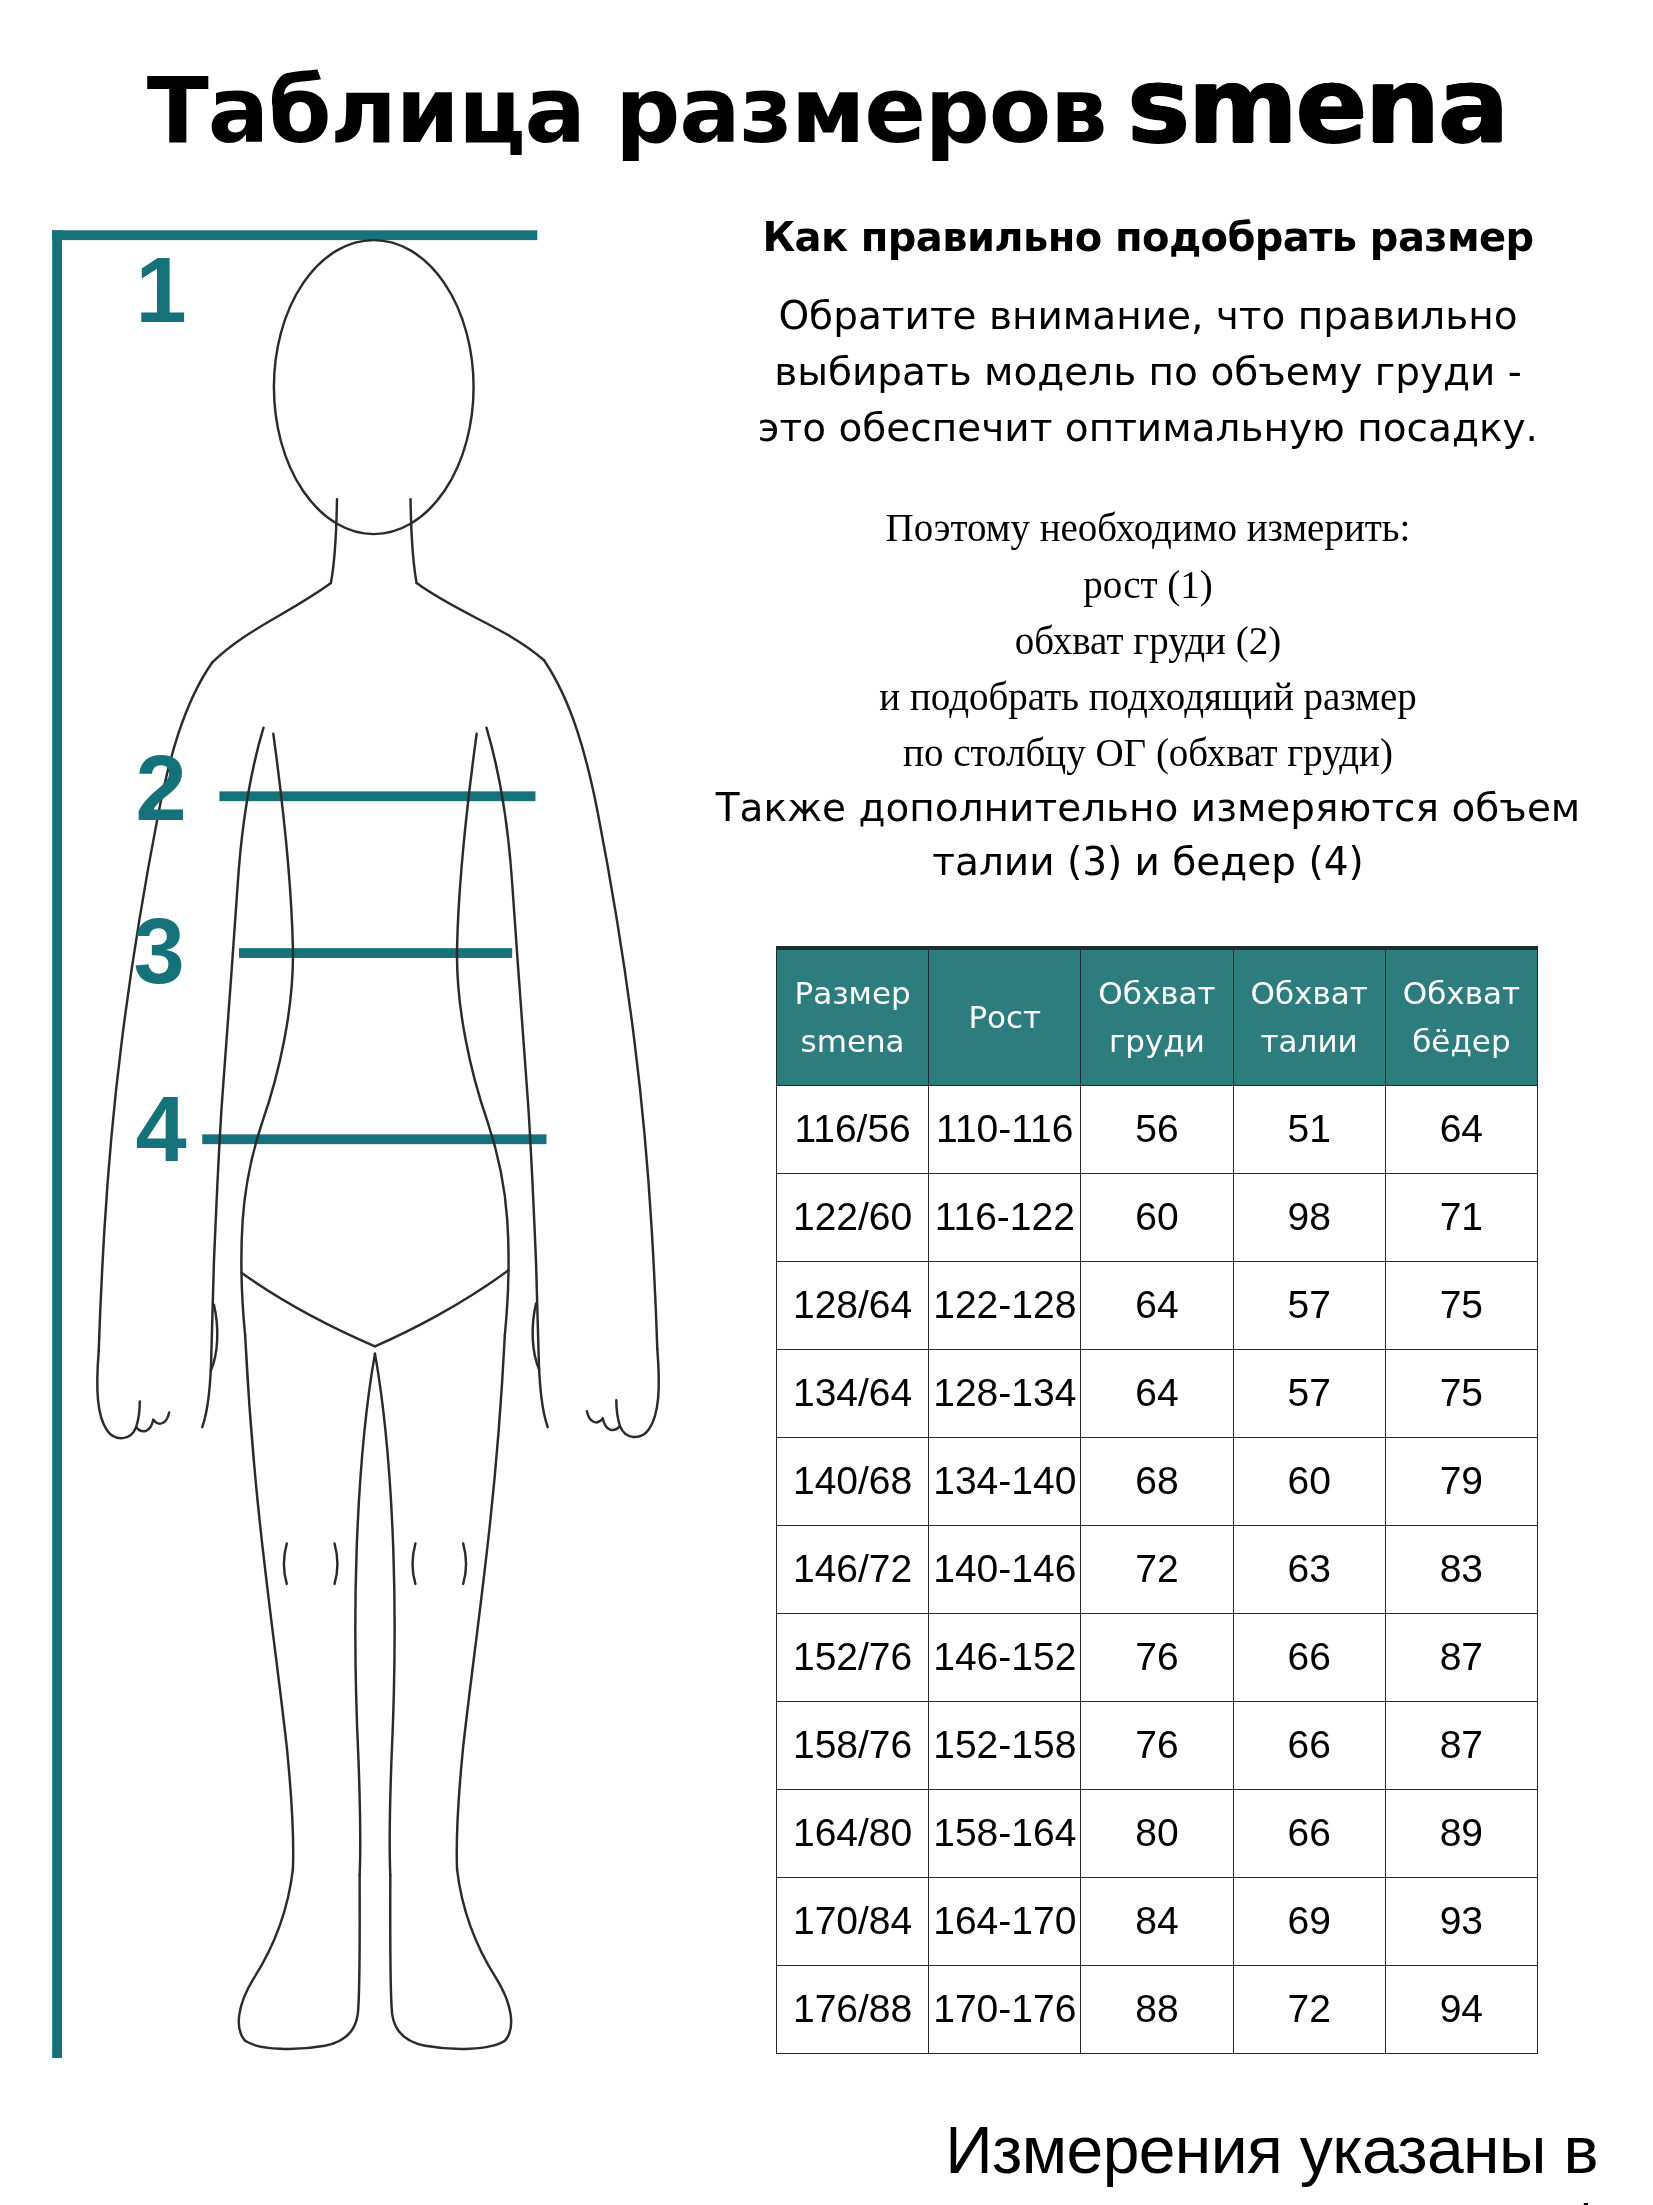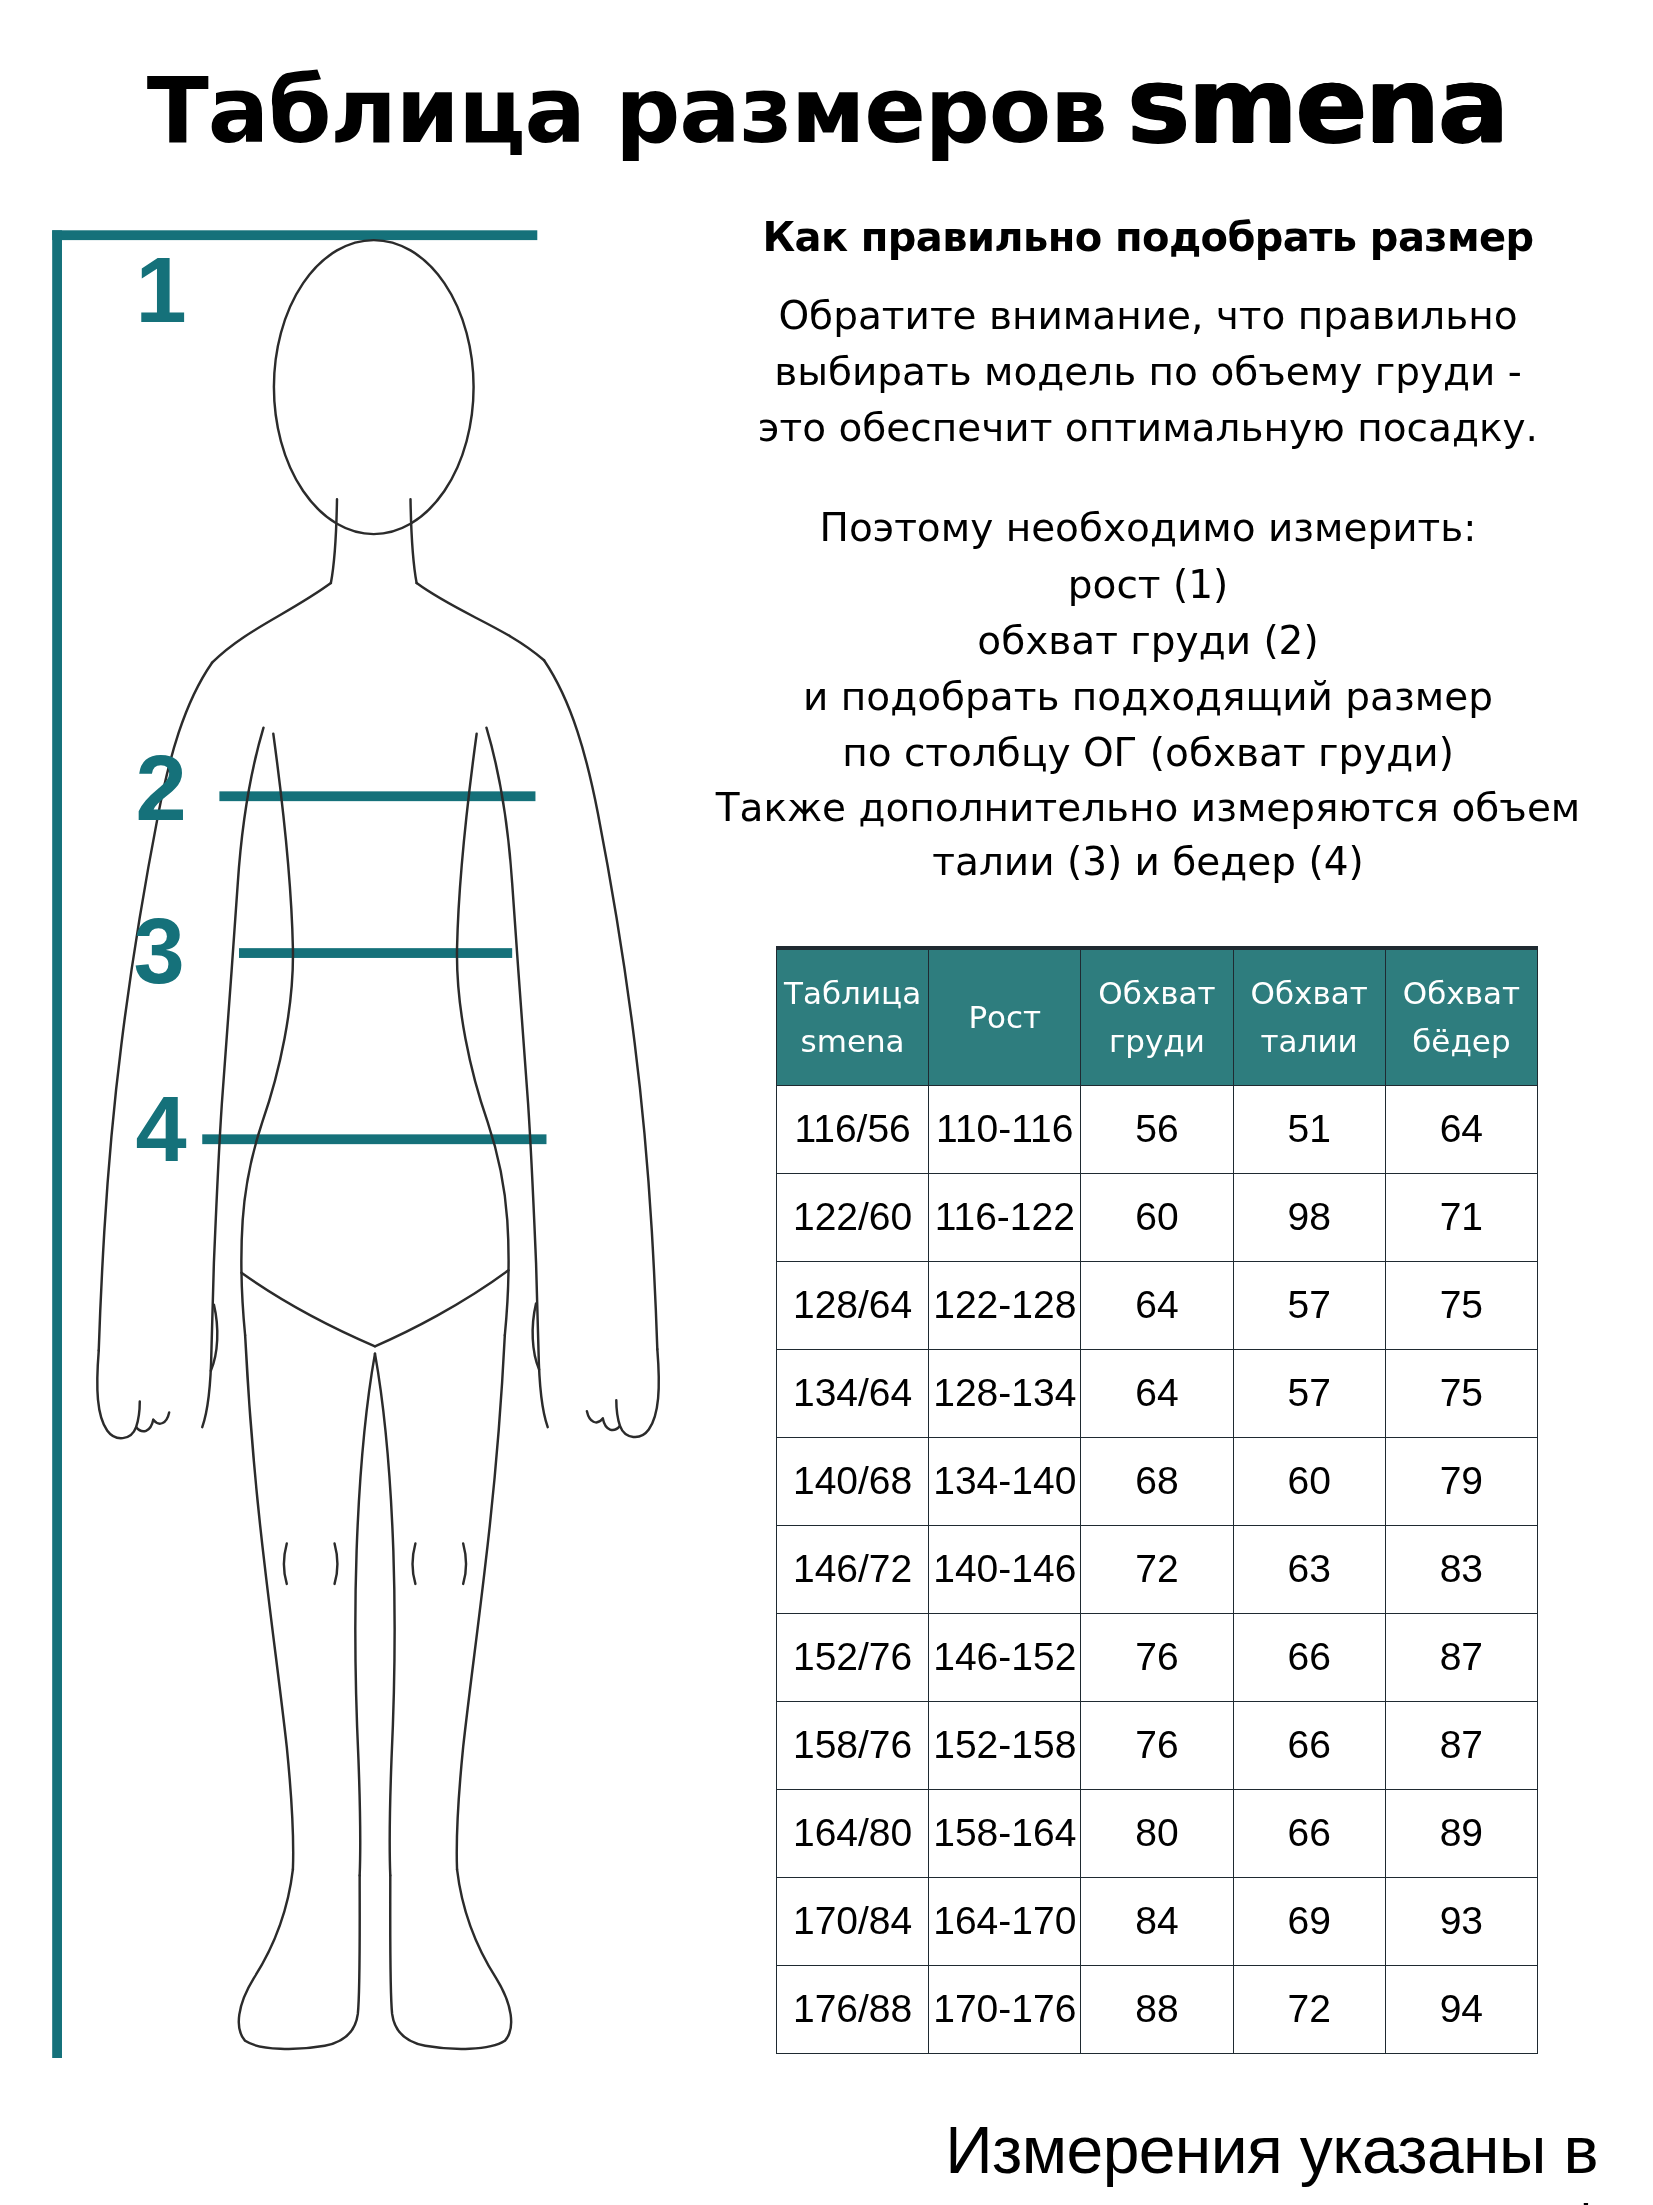--- a/index.html
+++ b/index.html
@@ -39,21 +39,21 @@
   #num3{left:113px;top:905px;}
   #num4{left:115px;top:1083px;}
 
   .guide{
     position:absolute;left:685px;top:214px;width:926px;text-align:center;
     font-family:"DejaVu Sans", sans-serif;
   }
   .guide h2{margin:0;font-size:40px;font-weight:bold;line-height:1.15;letter-spacing:-0.6px;}
   .guide p{white-space:pre-line;margin:0;font-size:39px;}
   .guide .p1{margin-top:28px;line-height:1.44;}
-  .guide .p2{margin-top:44px;line-height:1.44;}
+  .guide .p2{margin-top:44px;line-height:1.44;font-family:Liberation Serif, serif;}
   .guide .p3{line-height:1.38;}
 
   .size-table{
     position:absolute;left:776px;top:946px;width:762px;
     border-collapse:collapse;table-layout:fixed;text-align:center;
     border:1.2px solid var(--border-col);border-top:4.9px solid var(--border-col);
   }
   .size-table th{
     background:var(--header-bg);color:#ffffff;font-weight:normal;
     font-family:"DejaVu Sans", sans-serif;font-size:31px;line-height:1.55;
@@ -150,21 +150,21 @@
 обхват груди (2)
 и подобрать подходящий размер
 по столбцу ОГ (обхват груди)</p>
   <p class="p3">Также дополнительно измеряются  объем
 талии (3) и бедер  (4)</p>
 </div>
 
 <table class="size-table">
   <thead>
     <tr>
-        <th>Таблица
+        <th>Размер
 smena</th>
         <th>Рост</th>
         <th>Обхват
 груди</th>
         <th>Обхват
 талии</th>
         <th>Обхват
 бёдер</th>
       </tr>
   </thead>

